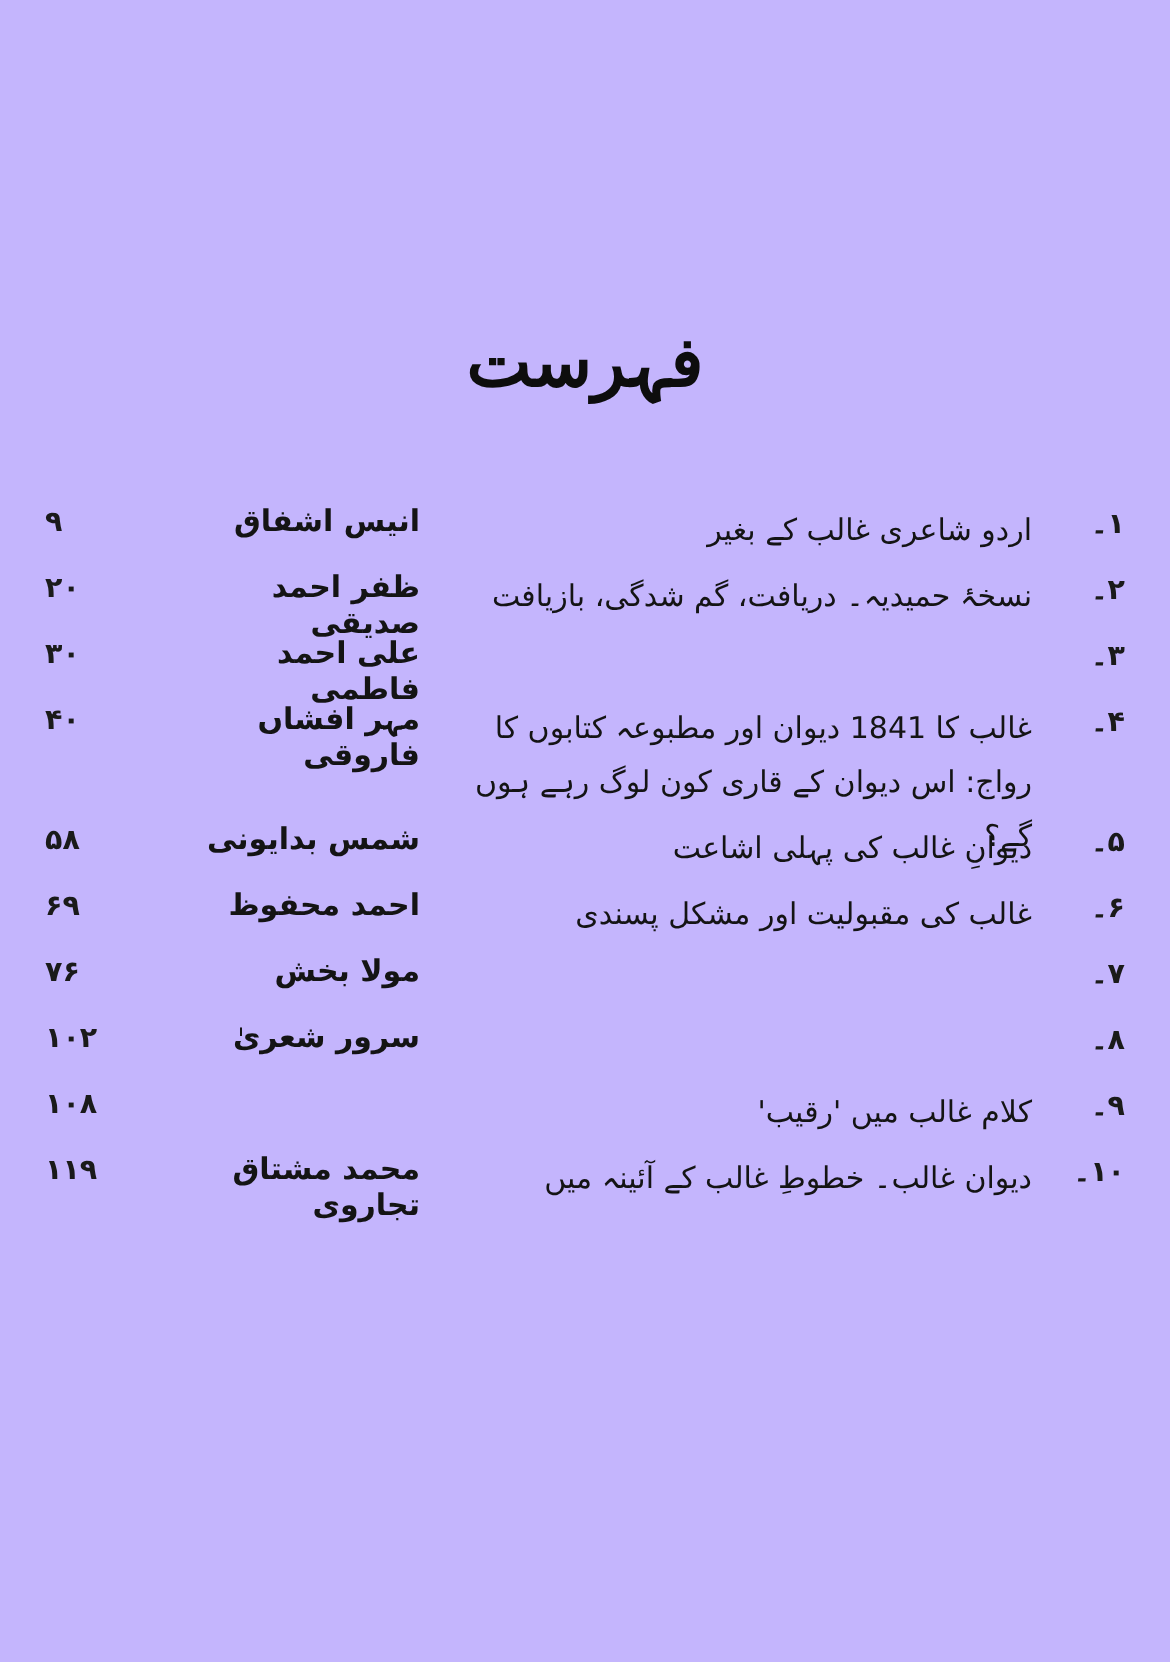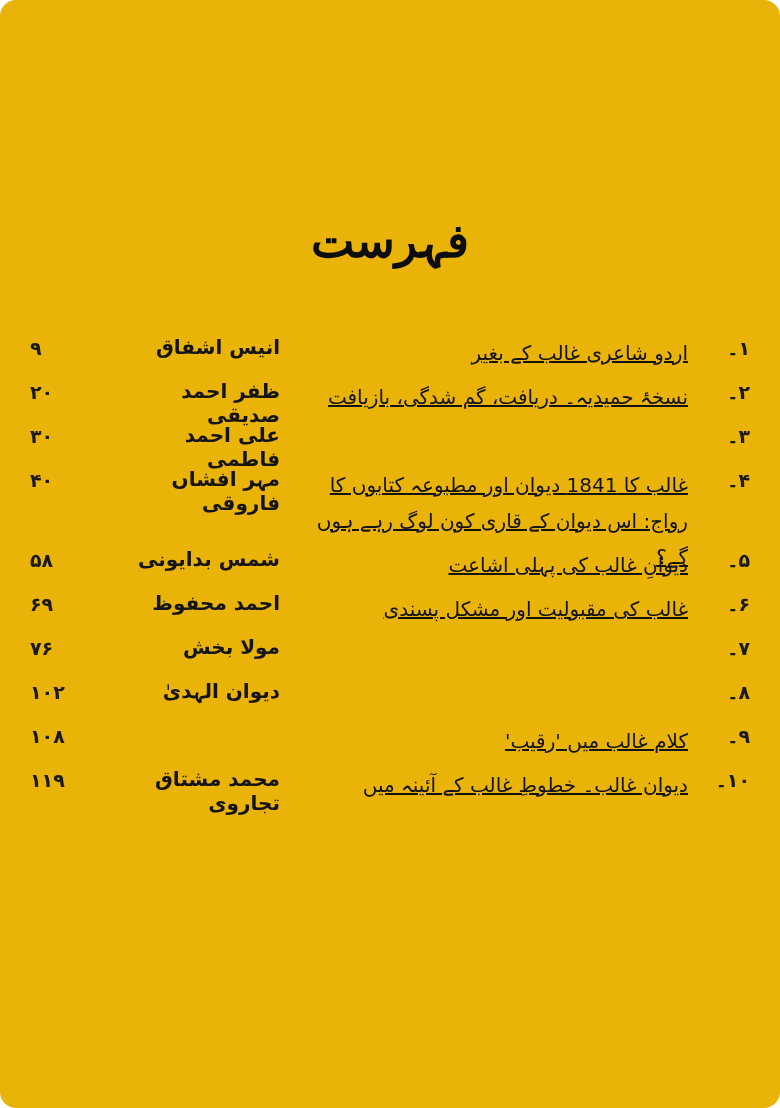--- a/index.html
+++ b/index.html
@@ -12,22 +12,21 @@
       height: 1108px;
       position: relative;
       overflow: hidden;
       font-family: "DejaVu Sans", sans-serif;
       color: #111111;
     }
     .page {
       position: absolute;
       left: 0; top: 0;
       width: 780px; height: 1108px;
-      background: #eab308;
-      border-radius: 16px;
+      background: #c4b5fd;
     }
     .title {
       position: absolute;
       top: 214px;
       left: 0;
       width: 780px;
       text-align: center;
       direction: rtl;
       font-family: "DejaVu Serif", serif;
       font-size: 46px;
@@ -61,21 +60,20 @@
     }
     .article {
       position: absolute;
       right: 62px;
       top: 2px;
       width: 380px;
       text-align: right;
       font-size: 20px;
       line-height: 36px;
       color: #141414;
-      text-decoration: underline;
     }
     .author {
       position: absolute;
       right: 470px;
       top: 2px;
       width: 160px;
       text-align: right;
       font-size: 20px;
       color: #141414;
       font-weight: bold;
@@ -134,21 +132,21 @@
       <span class="author">احمد محفوظ</span>
       <span class="page-no">۶۹</span>
     </div>
     <div class="row">
       <span class="num">۷۔</span>
       <span class="author">مولا بخش</span>
       <span class="page-no">۷۶</span>
     </div>
     <div class="row">
       <span class="num">۸۔</span>
-      <span class="author">دیوان الہدیٰ</span>
+      <span class="author">سرور شعریٰ</span>
       <span class="page-no">۱۰۲</span>
     </div>
     <div class="row">
       <span class="num">۹۔</span>
       <span class="article">کلام غالب میں 'رقیب'</span>
       <span class="page-no">۱۰۸</span>
     </div>
     <div class="row">
       <span class="num">۱۰۔</span>
       <span class="article">دیوان غالب۔ خطوطِ غالب کے آئینہ میں</span>

